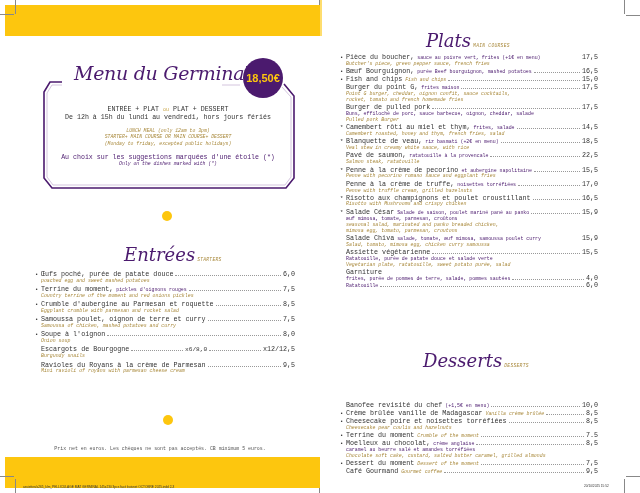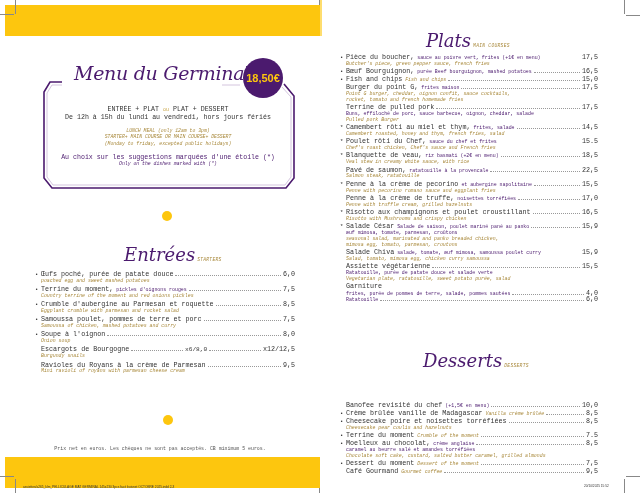--- a/index.html
+++ b/index.html
@@ -127,21 +127,21 @@
           <span class="star">•</span>
           <span class="name">Crumble d'aubergine au Parmesan et roquette</span>
           <span class="leader"></span>
           <span class="price">8,5</span>
         </div>
       <div class="desc-en">Eggplant crumble with parmesan and rocket salad</div>
     </div>
     <div class="item">
       <div class="item-row">
           <span class="star">•</span>
-          <span class="name">Samoussa poulet, pommes de terre et porc</span>
+          <span class="name">Samoussa poulet, oignon de terre et curry</span>
           <span class="leader"></span>
           <span class="price">7,5</span>
         </div>
       <div class="desc-en">Samoussa of chicken, mashed potatoes and curry</div>
     </div>
     <div class="item">
       <div class="item-row">
           <span class="star">•</span>
           <span class="name">Soupe à l'oignon</span>
           <span class="leader"></span>
@@ -224,50 +224,40 @@
           <span class="leader"></span>
           <span class="price">17,5</span>
         </div>
       <div class="desc-en">Point G burger, cheddar, oignon confit, sauce cocktails,</div>
       <div class="desc-en">rocket, tomato and french homemade fries</div>
     </div>
 
     <div class="item">
       <div class="item-row">
           <span class="star empty">•</span>
-          <span class="name">Terrine de pulled pork</span>
+          <span class="name">Burger de pulled pork</span>
           <span class="leader"></span>
           <span class="price">17,5</span>
         </div>
       <div class="desc-fr">Buns, effiloché de porc, sauce barbecue, oignon, cheddar, salade</div>
       <div class="desc-en">Pulled pork Burger</div>
     </div>
 
 
     <div class="item">
       <div class="item-row">
           <span class="star">*</span>
           <span class="name">Camembert rôti au miel et thym,</span>
           <span class="detail">frites, salade</span>
           <span class="leader"></span>
           <span class="price">14,5</span>
         </div>
       <div class="desc-en">Camembert roasted, honey and thym, french fries,  salad</div>
     </div>
 
-    <div class="item">
-      <div class="item-row">
-          <span class="star">*</span>
-          <span class="name">Poulet rôti du Chef,</span>
-          <span class="detail">sauce du chef et frites</span>
-          <span class="leader" style="border:none"></span>
-          <span class="price">15.5</span>
-        </div>
-      <div class="desc-en">Chef's roast chicken, Chef's sauce and French fries</div>
-    </div>
 
     <div class="item">
       <div class="item-row">
           <span class="star">*</span>
           <span class="name">Blanquette de veau,</span>
           <span class="detail">riz basmati (+2€ en menu)</span>
           <span class="leader"></span>
           <span class="price">18,5</span>
         </div>
       <div class="desc-en">Veal stew in creamy white sauce, with rice</div>

